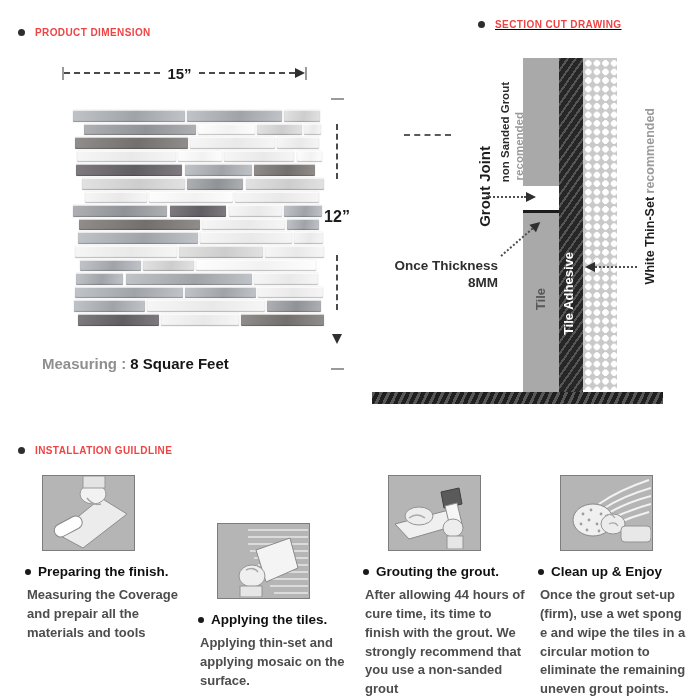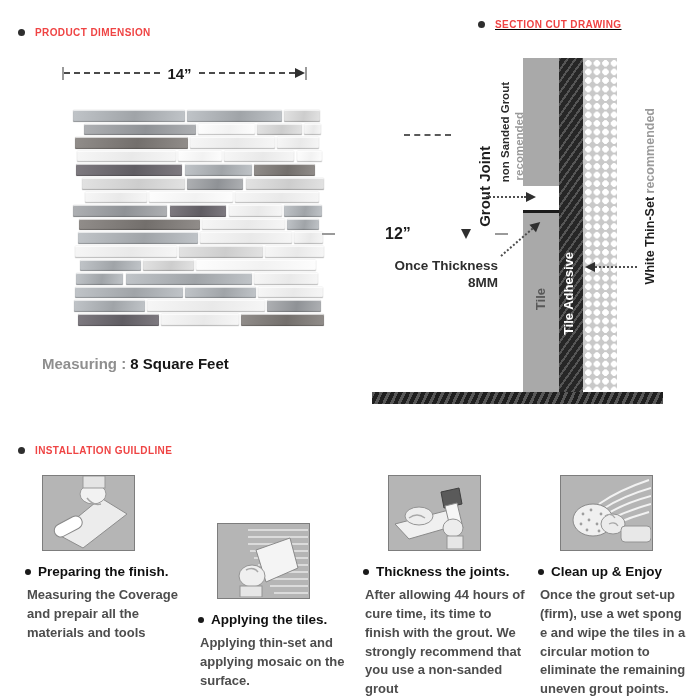--- a/index.html
+++ b/index.html
@@ -7,21 +7,21 @@
   body { font-family:"Liberation Sans","DejaVu Sans",sans-serif; }
   #canvas { position:relative; width:700px; height:700px; background:#fff; overflow:hidden; }
 
   
   .sec-heading { position:absolute; display:flex; align-items:center; gap:10px; }
   .sec-heading .bullet { width:7px; height:7px; border-radius:50%; background:#2e2e2e; flex:0 0 auto; }
   .sec-heading .htext { font-size:10px; font-weight:bold; letter-spacing:.4px; color:#ef4444; }
 
   
   #width-dim { position:absolute; left:62px; top:64px; width:245px; height:18px; display:flex; align-items:center; }
-  #height-dim { position:absolute; left:322px; top:98px; height:272px; width:30px; display:flex; flex-direction:row; align-items:center;gap:24px; }
+  #height-dim { position:absolute; left:322px; top:98px; height:272px; width:30px; display:flex; flex-direction:column; align-items:center;gap:24px; }
   .tick-v { width:2px; height:13px; background:#9a9a9a; flex:0 0 auto; }
   .tick-h { height:2px; width:13px; background:#9a9a9a; flex:0 0 auto; }
   .dash-h { flex:1 1 auto; border-top:2px dashed #4a4a4a; height:0; }
   .dash-v { flex:1 1 auto; border-left:2px dashed #4a4a4a; width:0; }
   .dim-label { font-weight:bold; color:#1c1c1c; padding:0 7px; }
   #width-dim .dim-label { font-size:15px; }
   #height-dim .dim-label { font-size:16px; padding:5px 0; }
   .ah-right { width:0; height:0; border-left:10px solid #2f2f2f; border-top:5px solid transparent; border-bottom:5px solid transparent; }
   .ah-left  { width:0; height:0; border-right:10px solid #2f2f2f; border-top:5px solid transparent; border-bottom:5px solid transparent; }
   .ah-down  { width:0; height:0; border-top:10px solid #2f2f2f; border-left:5px solid transparent; border-right:5px solid transparent; }
@@ -86,21 +86,21 @@
 <div id="canvas">
 
   <div class="sec-heading" style="left:18px; top:27px;">
     <span class="bullet"></span>
     <span class="htext">PRODUCT DIMENSION</span>
   </div>
 
   <div id="width-dim">
     <span class="tick-v"></span>
     <span class="dash-h"></span>
-    <span class="dim-label">14”</span>
+    <span class="dim-label">15”</span>
     <span class="dash-h"></span>
     <span class="ah-right"></span>
     <span class="tick-v"></span>
   </div>
 
   <div id="mosaic">
       <div class="strip" style="left: 1.10269px; top: 0px; width: 111.754px; background: linear-gradient(100deg, rgb(192, 196, 200), rgb(160, 164, 168) 55%, rgb(192, 196, 200));"></div>
       <div class="strip" style="left: 115.056px; top: 0px; width: 94.4669px; background: linear-gradient(100deg, rgb(192, 196, 200), rgb(160, 164, 168) 55%, rgb(192, 196, 200));"></div>
       <div class="strip" style="left: 211.723px; top: 0px; width: 36.1085px; background: linear-gradient(100deg, rgb(226, 226, 226), rgb(205, 205, 205) 55%, rgb(226, 226, 226));"></div>
       <div class="strip" style="left: 12.3406px; top: 13.6px; width: 111.594px; background: linear-gradient(100deg, rgb(174, 176, 179), rgb(143, 146, 150) 55%, rgb(174, 176, 179));"></div>
@@ -272,21 +272,21 @@
         <polygon points="52,16 70,12 73,28 55,32" fill="#5a5a5a" stroke="#3f3f3f" stroke-width="1"></polygon>
         <polygon points="56,30 68,27 74,52 62,55" fill="#f6f6f6" stroke="#8a8a8a" stroke-width="1"></polygon>
         <ellipse cx="30" cy="40" rx="14" ry="9" fill="#ededed" stroke="#949494" stroke-width="1"></ellipse>
         <ellipse cx="64" cy="52" rx="10" ry="9" fill="#ededed" stroke="#949494" stroke-width="1"></ellipse>
         <rect x="58" y="60" width="16" height="13" fill="#e6e6e6" stroke="#949494" stroke-width="1"></rect>
         <path d="M20,42 q8,-6 16,0" stroke="#a8a8a8" stroke-width="1.4" fill="none"></path>
       </svg>
     </div>
     <div class="step-title">
       <span class="bullet"></span>
-      <span class="ttext">Thickness the joints.</span>
+      <span class="ttext">Grouting the grout.</span>
     </div>
     <div class="step-desc">After allowing 44 hours of cure time, its time to finish with the grout. We strongly recommend that you use a non-sanded grout</div>
   </div>
 
   <div class="step-col" id="step-col-3">
     <div class="step-box">
       <svg width="90" height="73" viewBox="0 0 90 73">
         <rect x="0" y="0" width="90" height="73" fill="#b5b5b5"></rect>
         <g stroke="#f2f2f2" stroke-width="2" fill="none">
           <path d="M88,4 Q58,14 38,28"></path>

